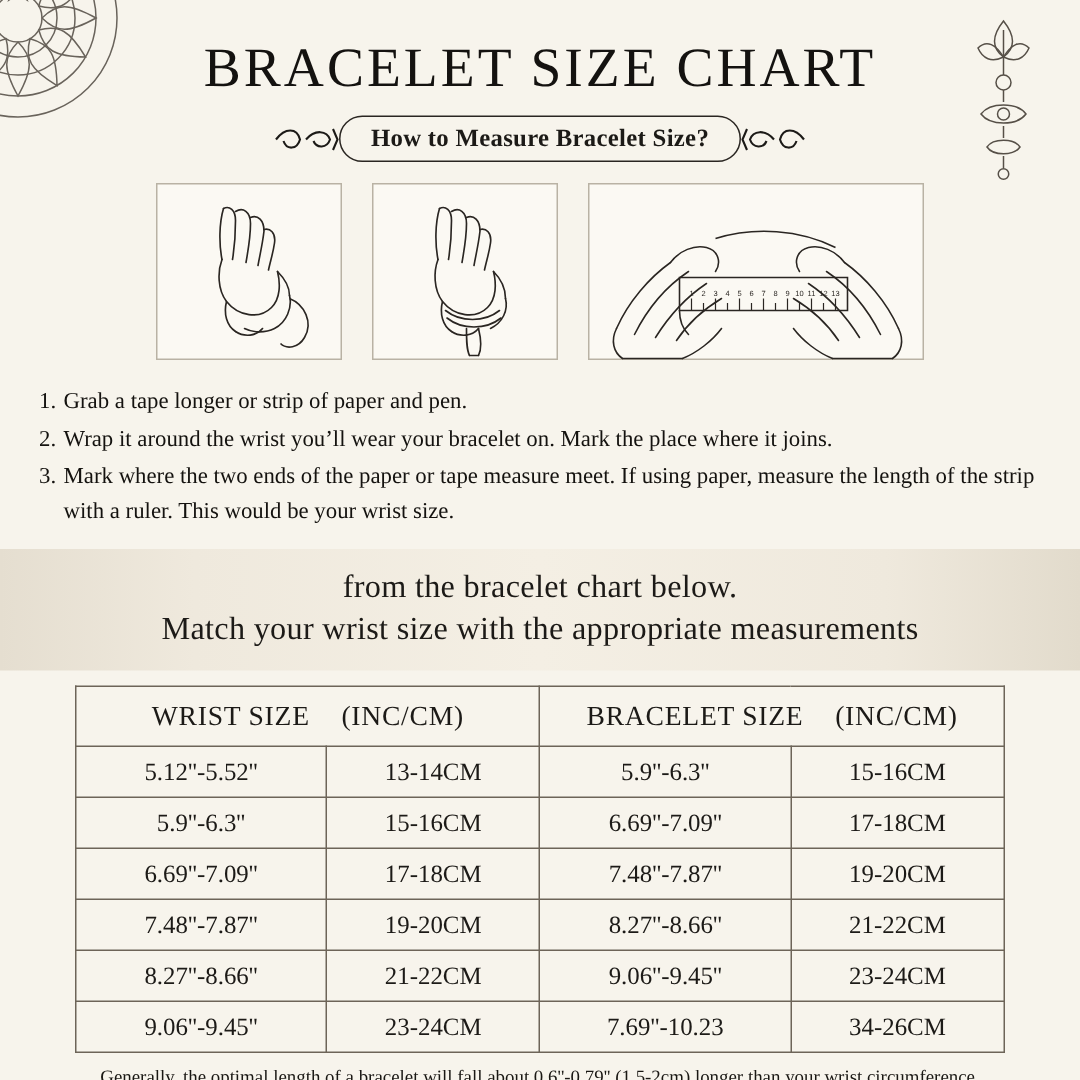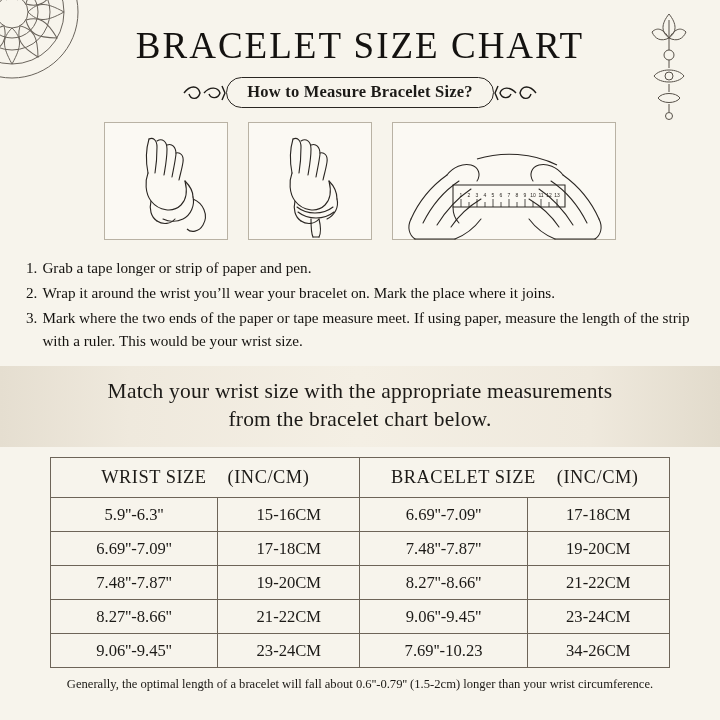--- a/index.html
+++ b/index.html
@@ -338,22 +338,22 @@
     <span class="step-num">2.</span>
     <span class="step-txt">Wrap it around the wrist you’ll wear your bracelet on. Mark the place where it joins.</span>
   </div>
   <div class="step">
     <span class="step-num">3.</span>
     <span class="step-txt">Mark where the two ends of the paper or tape measure meet. If using paper, measure the length of the strip with a ruler. This would be your wrist size.</span>
   </div>
 </div>
 
 <div class="banner">
+  <div class="banner-line">from the bracelet chart below.</div>
   <div class="banner-line">Match your wrist size with the appropriate measurements</div>
-  <div class="banner-line">from the bracelet chart below.</div>
 </div>
 
 <table class="size-table">
   <colgroup>
     <col class="col-a">
       <col class="col-b">
       <col class="col-c">
       <col class="col-d">
   </colgroup>
   <thead>
@@ -363,20 +363,26 @@
         <span class="th-inner th-unit">(INC/CM)</span>
       </th>
       <th colspan="2">
         <span class="th-inner">BRACELET SIZE</span>
         <span class="th-inner th-unit">(INC/CM)</span>
       </th>
     </tr>
   </thead>
   <tbody>
     <tr>
+      <td>5.12''-5.52''</td>
+      <td>13-14CM</td>
+      <td>5.9''-6.3''</td>
+      <td>15-16CM</td>
+    </tr>
+    <tr>
       <td>5.9''-6.3''</td>
       <td>15-16CM</td>
       <td>6.69''-7.09''</td>
       <td>17-18CM</td>
     </tr>
     <tr>
       <td>6.69''-7.09''</td>
       <td>17-18CM</td>
       <td>7.48''-7.87''</td>
       <td>19-20CM</td>

